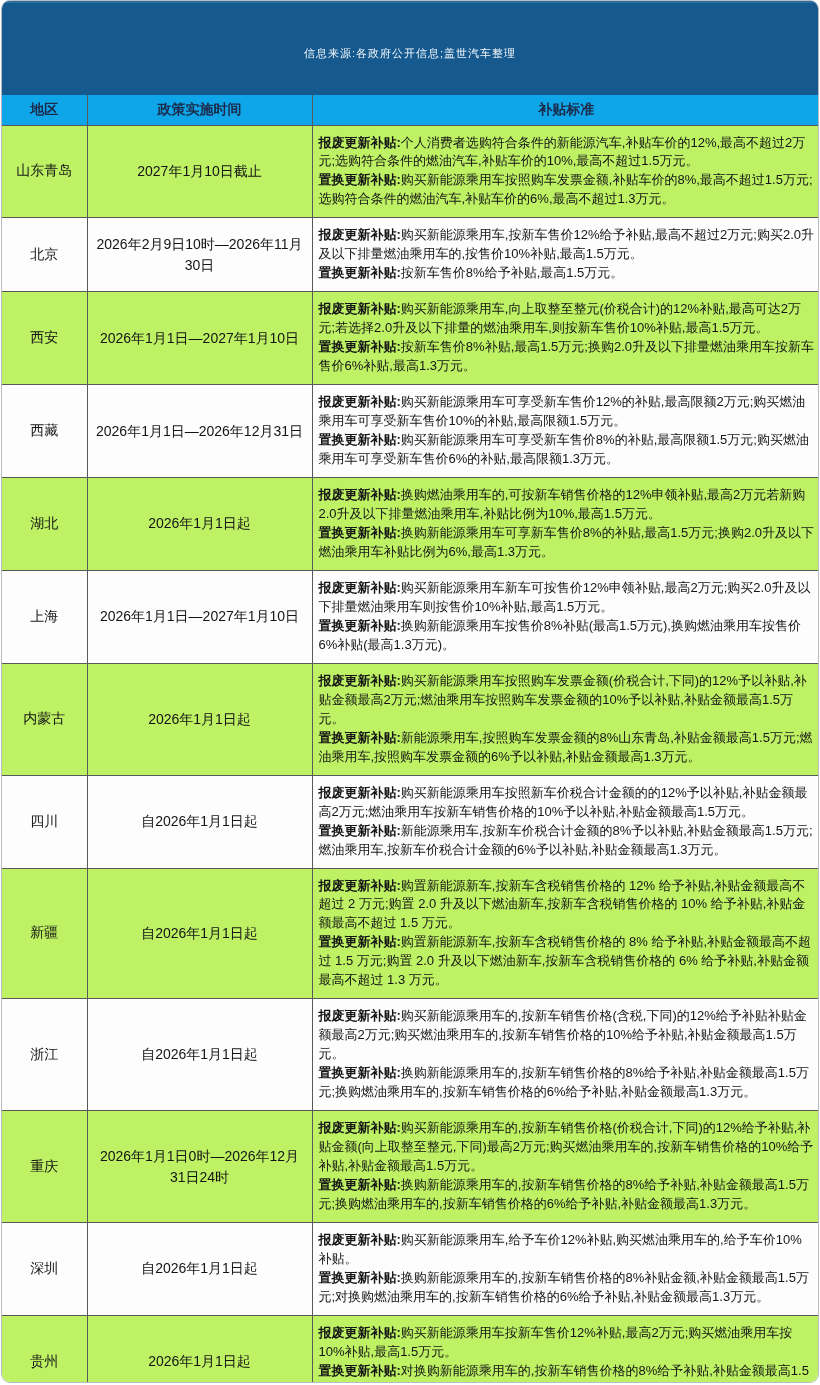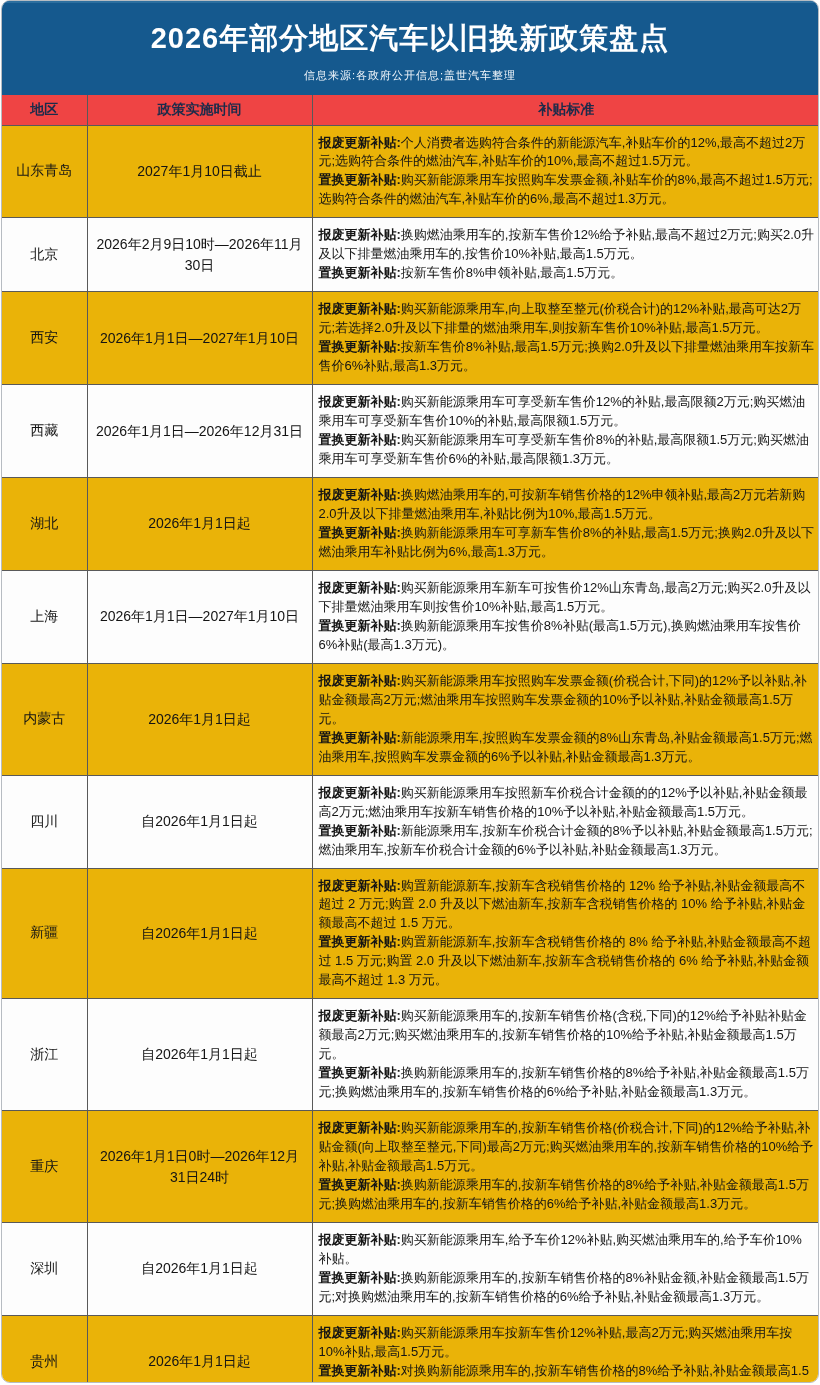--- a/index.html
+++ b/index.html
@@ -24,49 +24,48 @@
     width:100%;border-collapse:collapse;table-layout:fixed;
     font-size:13px;color:#141414;
   }
   table.policy col.c-region{width:85px;}
   table.policy col.c-period{width:225px;}
   table.policy col.c-std{width:508px;}
   table.policy th, table.policy td{
     border:1px solid #595959;box-sizing:border-box;
   }
   table.policy thead th{
-    background:#ef4444;color:#1c2b4a;font-weight:bold;font-size:14px;
+    background:#0ea5e9;color:#1c2b4a;font-weight:bold;font-size:14px;
     height:30px;padding:4px 2px;text-align:center;
     border-top:none;
   }
   table.policy thead th:first-child{border-left:none;}
   table.policy thead th:last-child{border-right:none;}
   table.policy td{padding:8px 6px;}
   td.region{
     text-align:center;vertical-align:middle;font-size:14px;padding:4px 2px;
   }
   td.period{
     text-align:center;vertical-align:middle;font-size:14px;padding:4px 8px;line-height:1.5;margin-left:44px;
   }
   td.policy-cell{
     vertical-align:middle;line-height:1.46;padding:8px 7px;text-align:left;
   }
   td.policy-cell .lbl{font-weight:bold;}
-  tr.tinted td{background:#eab308;}
+  tr.tinted td{background:#bef264;}
   tr.plain td{background:#fdfdfd;}
   table.policy tr td:first-child{border-left:none;}
   table.policy tr td:last-child{border-right:none;}
   table.policy tr:last-child td{border-bottom:none;}
 </style>
 </head>
 <body>
 
 <div class="page">
   <header class="banner">
-    <h1>2026年部分地区汽车以旧换新政策盘点</h1>
     <div class="subtitle">信息来源:各政府公开信息;盖世汽车整理</div>
   </header>
 
   <table class="policy">
     <colgroup>
       <col class="c-region">
         <col class="c-period">
         <col class="c-std">
     </colgroup>
     <thead>
@@ -83,22 +82,22 @@
     <td class="policy-cell">
       <span class="lbl">报废更新补贴:</span><span>个人消费者选购符合条件的新能源汽车,补贴车价的12%,最高不超过2万元;选购符合条件的燃油汽车,补贴车价的10%,最高不超过1.5万元。</span><br>
       <span class="lbl">置换更新补贴:</span><span>购买新能源乘用车按照购车发票金额,补贴车价的8%,最高不超过1.5万元;选购符合条件的燃油汽车,补贴车价的6%,最高不超过1.3万元。</span>
     </td>
   </tr>
 
   <tr class="plain">
     <td class="region">北京</td>
     <td class="period">2026年2月9日10时—2026年11月30日</td>
     <td class="policy-cell">
-      <span class="lbl">报废更新补贴:</span><span>换购燃油乘用车的,按新车售价12%给予补贴,最高不超过2万元;购买2.0升及以下排量燃油乘用车的,按售价10%补贴,最高1.5万元。</span><br>
-      <span class="lbl">置换更新补贴:</span><span>按新车售价8%申领补贴,最高1.5万元。</span>
+      <span class="lbl">报废更新补贴:</span><span>购买新能源乘用车,按新车售价12%给予补贴,最高不超过2万元;购买2.0升及以下排量燃油乘用车的,按售价10%补贴,最高1.5万元。</span><br>
+      <span class="lbl">置换更新补贴:</span><span>按新车售价8%给予补贴,最高1.5万元。</span>
     </td>
   </tr>
 
   <tr class="tinted">
     <td class="region">西安</td>
     <td class="period">2026年1月1日—2027年1月10日</td>
     <td class="policy-cell">
       <span class="lbl">报废更新补贴:</span><span>购买新能源乘用车,向上取整至整元(价税合计)的12%补贴,最高可达2万元;若选择2.0升及以下排量的燃油乘用车,则按新车售价10%补贴,最高1.5万元。</span><br>
       <span class="lbl">置换更新补贴:</span><span>按新车售价8%补贴,最高1.5万元;换购2.0升及以下排量燃油乘用车按新车售价6%补贴,最高1.3万元。</span>
     </td>
@@ -119,21 +118,21 @@
     <td class="policy-cell">
       <span class="lbl">报废更新补贴:</span><span>换购燃油乘用车的,可按新车销售价格的12%申领补贴,最高2万元若新购2.0升及以下排量燃油乘用车,补贴比例为10%,最高1.5万元。</span><br>
       <span class="lbl">置换更新补贴:</span><span>换购新能源乘用车可享新车售价8%的补贴,最高1.5万元;换购2.0升及以下燃油乘用车补贴比例为6%,最高1.3万元。</span>
     </td>
   </tr>
 
   <tr class="plain">
     <td class="region">上海</td>
     <td class="period">2026年1月1日—2027年1月10日</td>
     <td class="policy-cell">
-      <span class="lbl">报废更新补贴:</span><span>购买新能源乘用车新车可按售价12%山东青岛,最高2万元;购买2.0升及以下排量燃油乘用车则按售价10%补贴,最高1.5万元。</span><br>
+      <span class="lbl">报废更新补贴:</span><span>购买新能源乘用车新车可按售价12%申领补贴,最高2万元;购买2.0升及以下排量燃油乘用车则按售价10%补贴,最高1.5万元。</span><br>
       <span class="lbl">置换更新补贴:</span><span>换购新能源乘用车按售价8%补贴(最高1.5万元),换购燃油乘用车按售价6%补贴(最高1.3万元)。</span>
     </td>
   </tr>
 
   <tr class="tinted">
     <td class="region">内蒙古</td>
     <td class="period">2026年1月1日起</td>
     <td class="policy-cell">
       <span class="lbl">报废更新补贴:</span><span>购买新能源乘用车按照购车发票金额(价税合计,下同)的12%予以补贴,补贴金额最高2万元;燃油乘用车按照购车发票金额的10%予以补贴,补贴金额最高1.5万元。</span><br>
       <span class="lbl">置换更新补贴:</span><span>新能源乘用车,按照购车发票金额的8%山东青岛,补贴金额最高1.5万元;燃油乘用车,按照购车发票金额的6%予以补贴,补贴金额最高1.3万元。</span>

